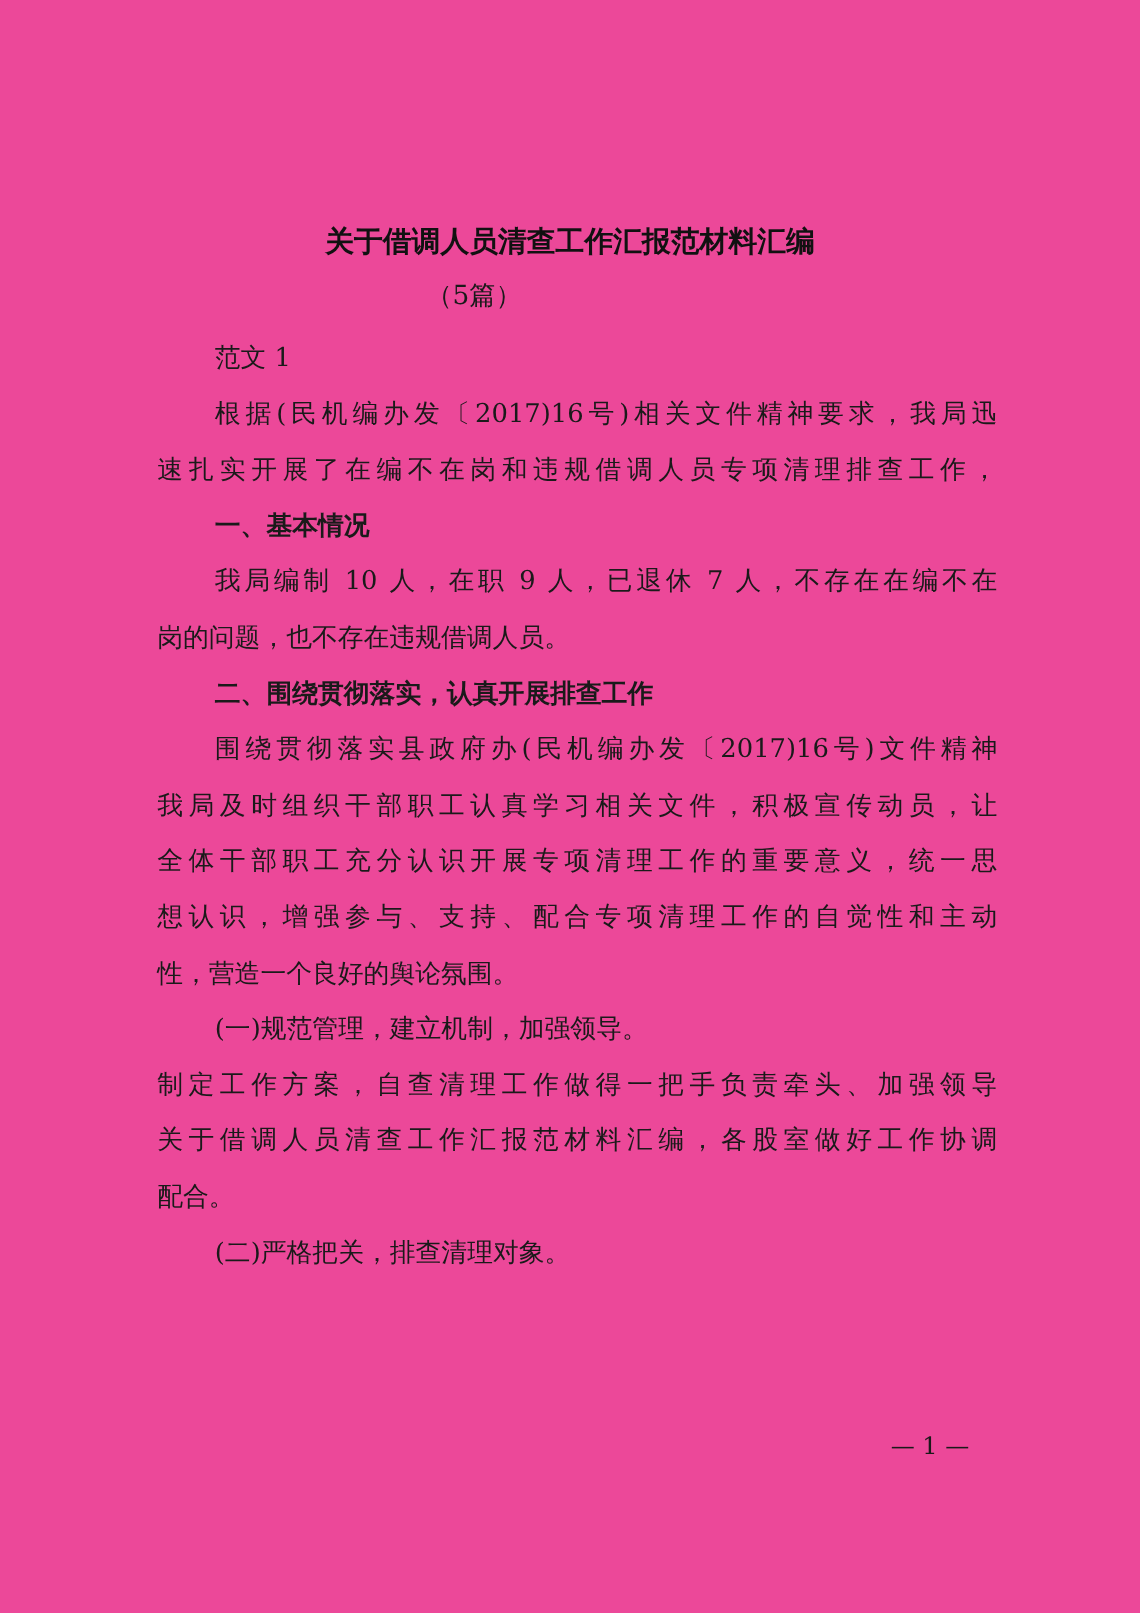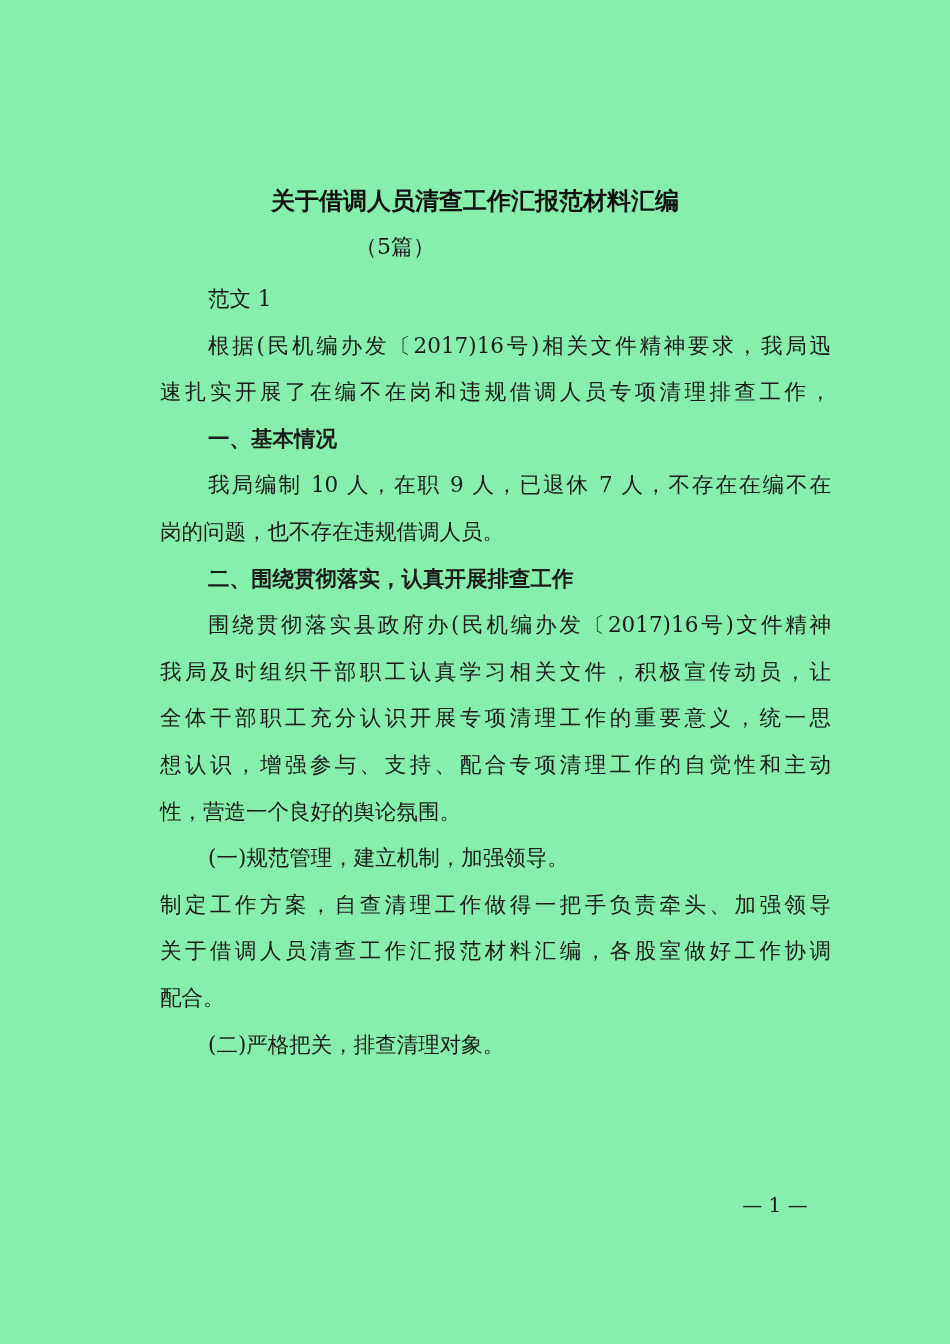--- a/index.html
+++ b/index.html
@@ -13,21 +13,21 @@
       position: relative;
       overflow: hidden;
       font-family: "DejaVu Serif", "Liberation Serif", serif;
       color: #1a1a1a;
     }
     .page {
       position: absolute;
       left: 0; top: 0;
       width: 950px;
       height: 1344px;
-      background: #86efac;
+      background: #ec4899;
     }
     .title {
       position: absolute;
       left: 0;
       width: 950px;
       top: 184px;
       text-align: center;
       font-family: "DejaVu Sans", "Liberation Sans", sans-serif;
       font-weight: bold;
       font-size: 24px;
@@ -51,21 +51,20 @@
       top: 276px;
     }
     .line {
       height: 46.6px;
       line-height: 46.6px;
       font-size: 21.5px;
       white-space: nowrap;
       text-align: justify;
       text-align-last: justify;
       letter-spacing: 0px;
-      margin-left: 29px;
     }
     .line.short {
       text-align-last: left;
     }
     .indent {
       padding-left: 48px;
     }
     .heading {
       font-family: "DejaVu Sans", "Liberation Sans", sans-serif;
       font-weight: bold;

